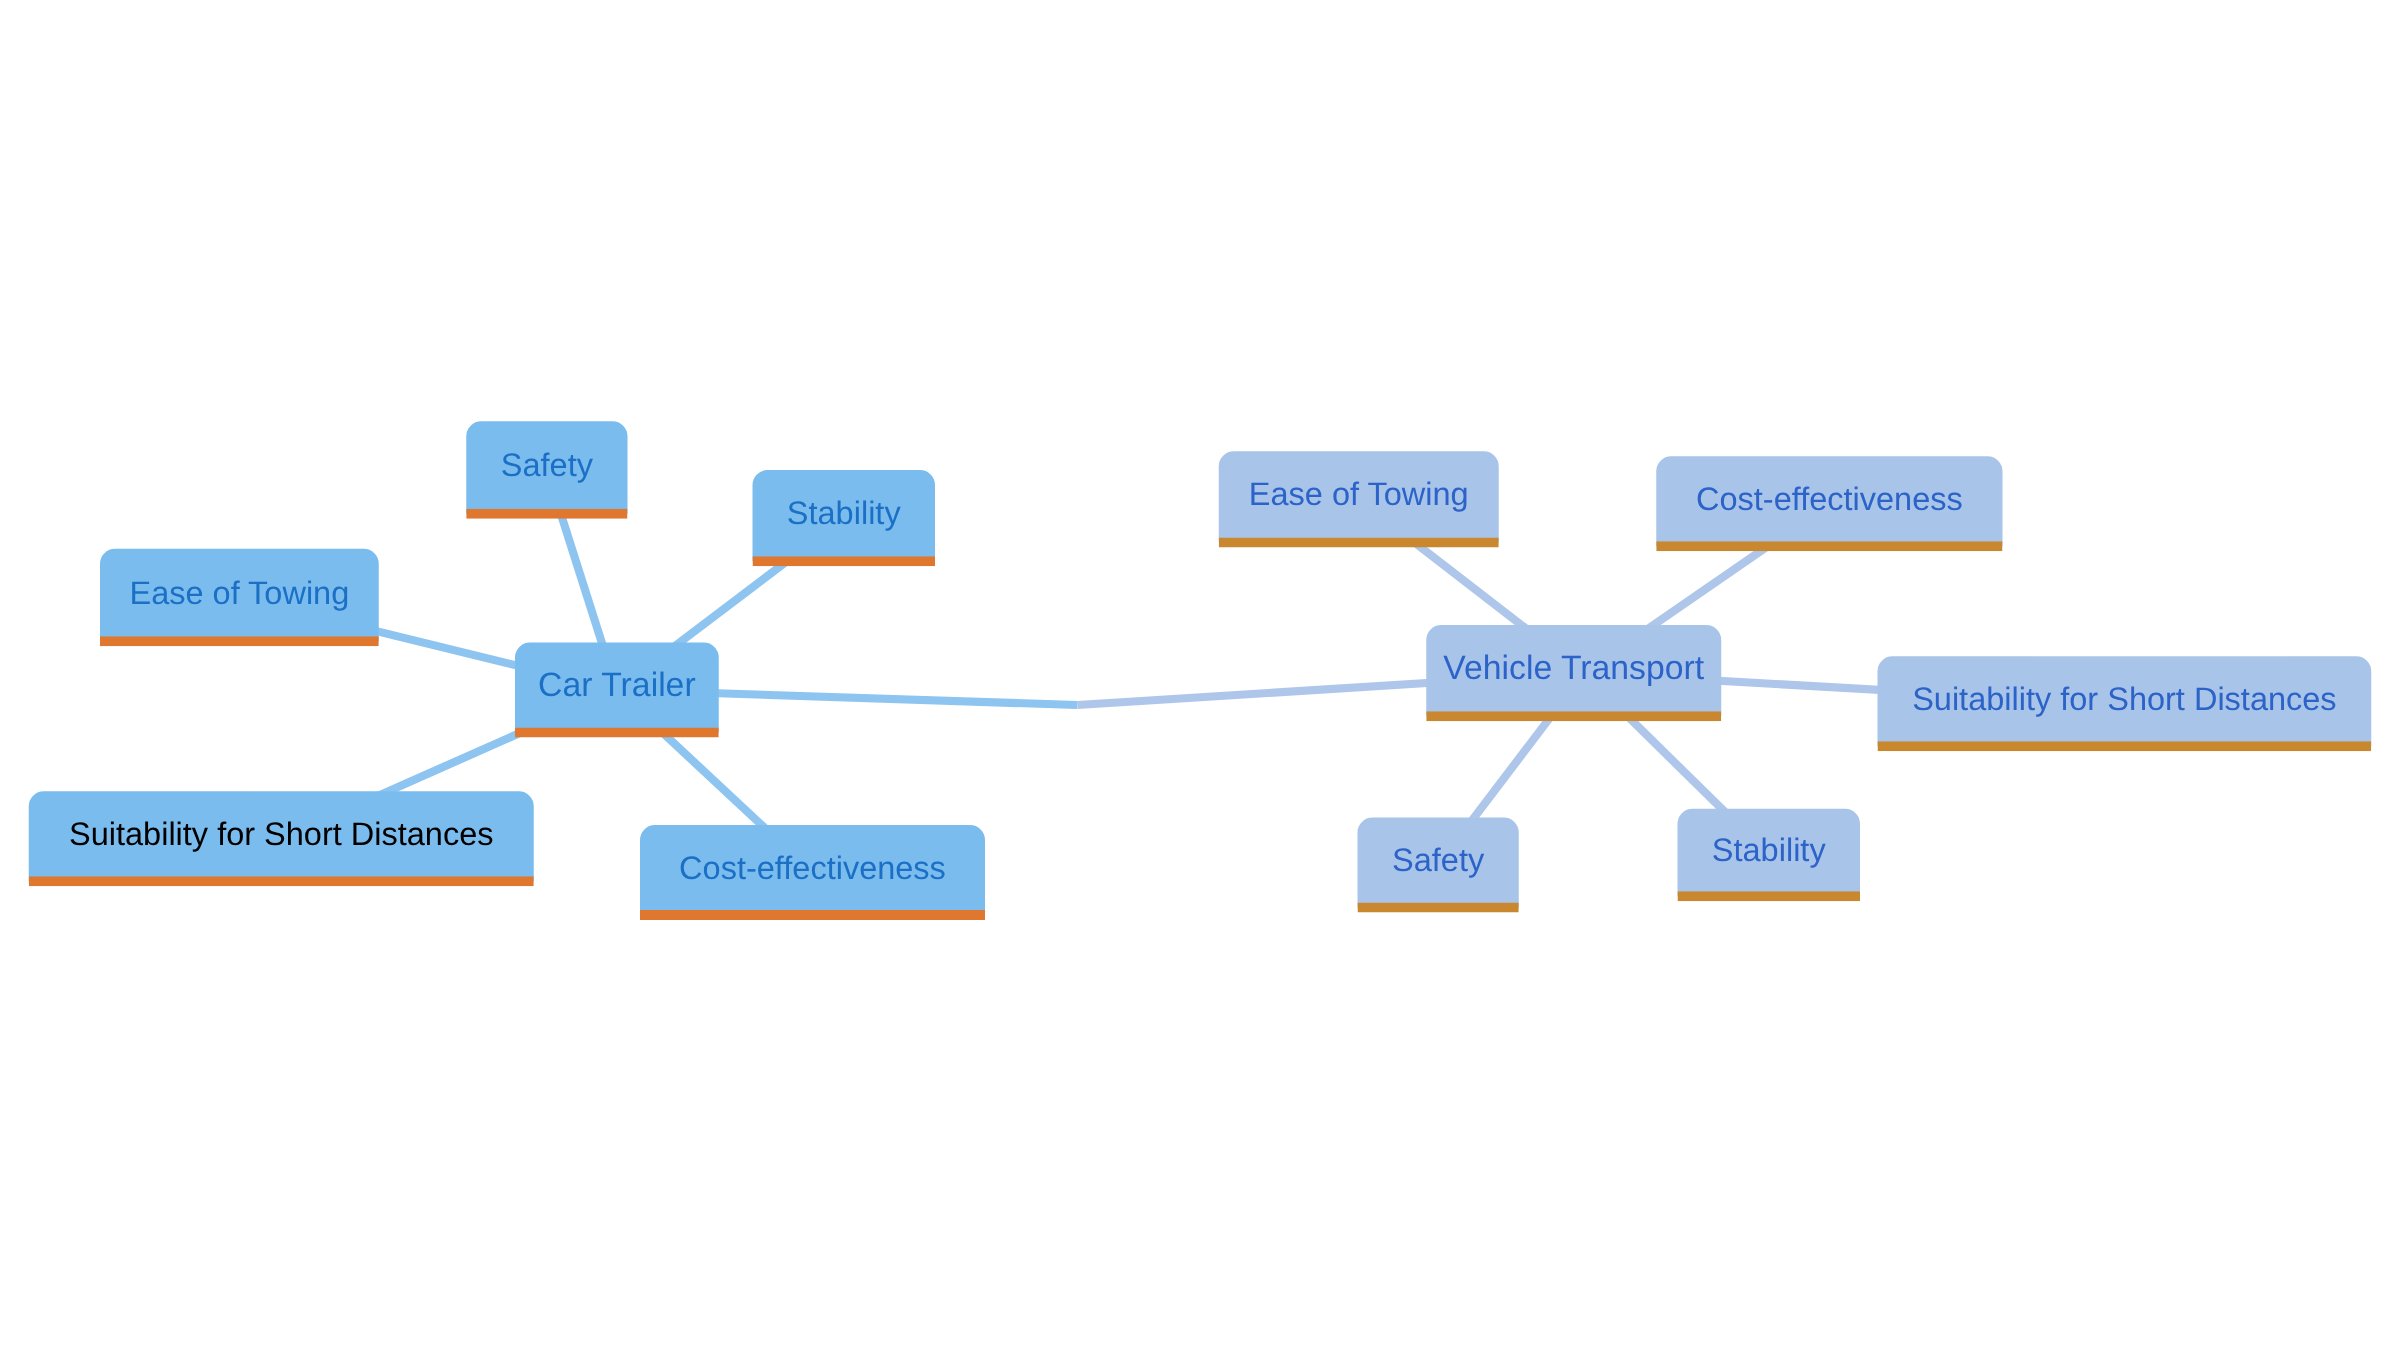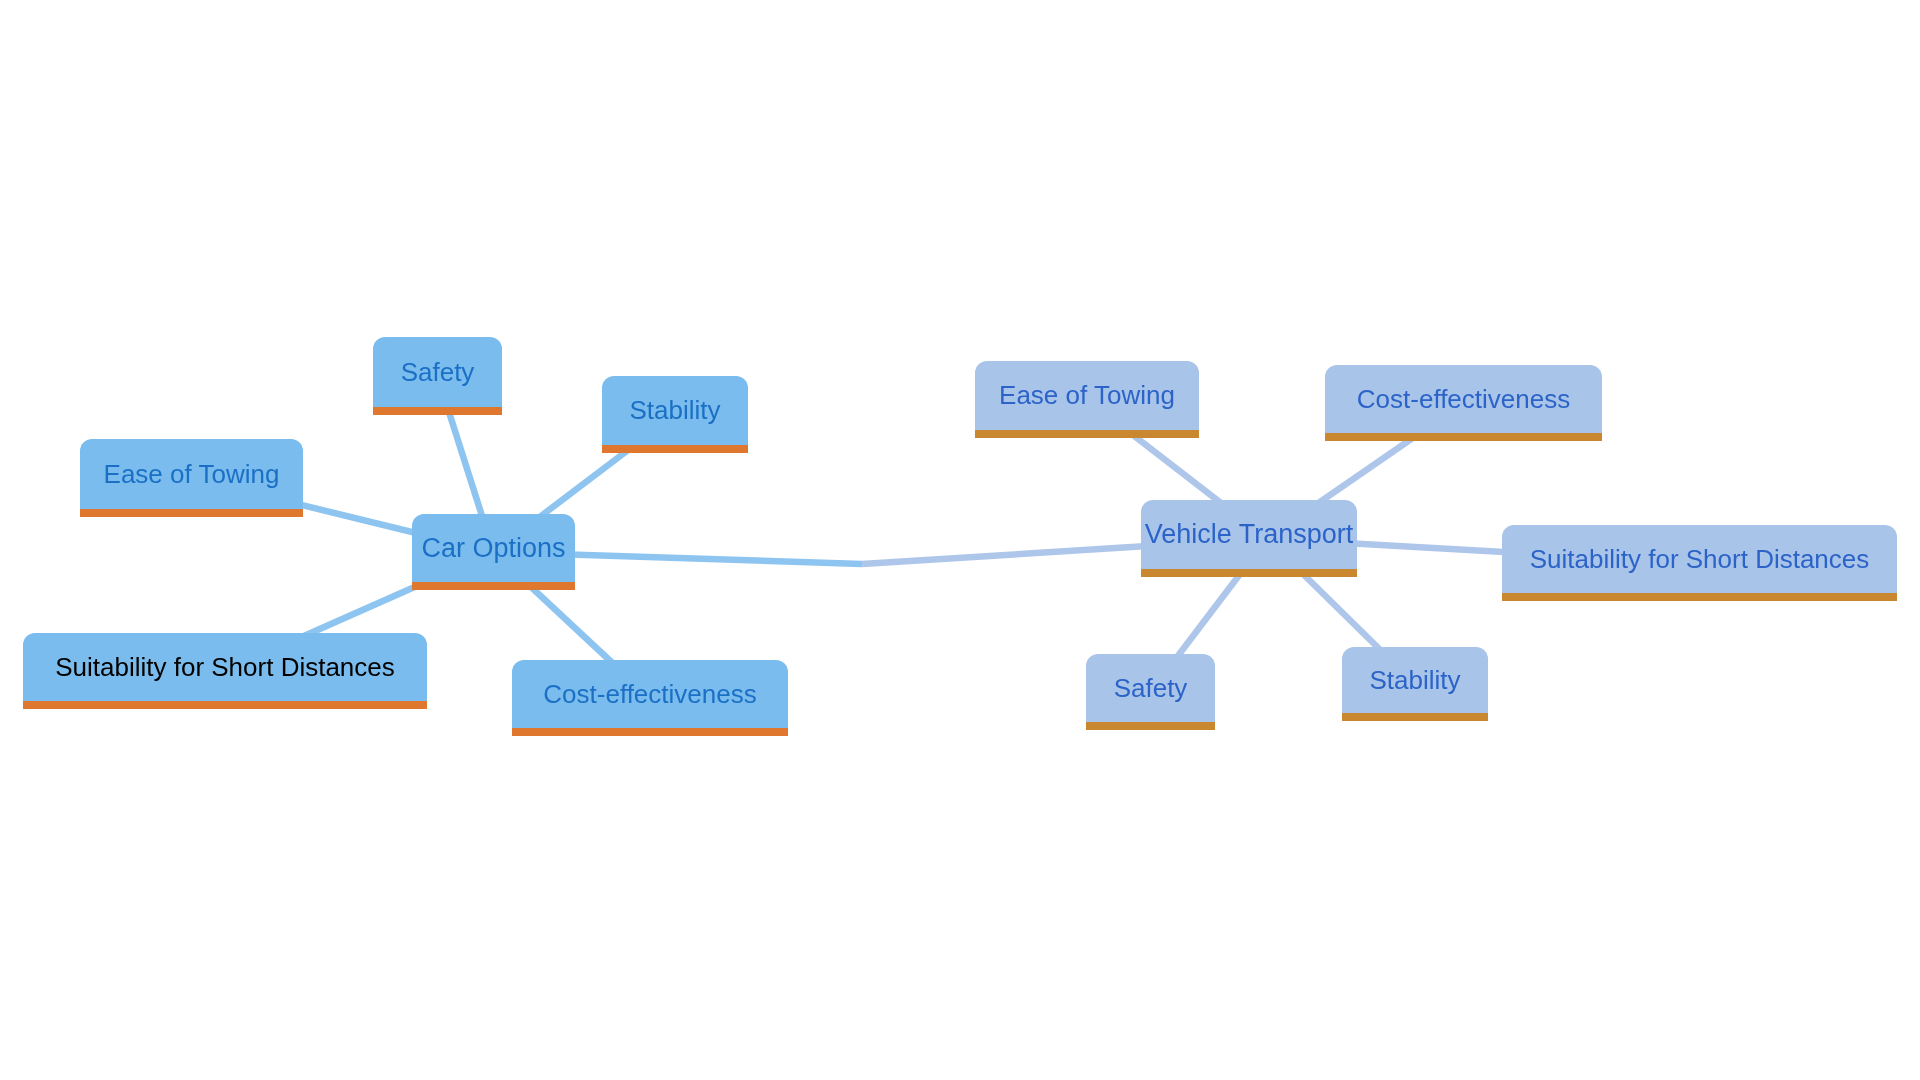--- a/index.html
+++ b/index.html
@@ -61,21 +61,21 @@
       <line x1="1267" y1="538.5" x2="1699.5" y2="563" stroke="#aec6ea" stroke-width="6.5"></line>
       <line x1="1267" y1="538.5" x2="1150.5" y2="692" stroke="#aec6ea" stroke-width="6.5"></line>
       <line x1="1267" y1="538.5" x2="1415" y2="684" stroke="#aec6ea" stroke-width="6.5"></line>
     </svg>
   <div id="node-layer">
       <div class="node node-child" style="left: 373px; top: 337px; width: 129px; height: 78px; background: rgb(122, 188, 237); color: rgb(27, 112, 198); border-bottom: 8px solid rgb(224, 119, 46);">Safety</div>
       <div class="node node-child" style="left: 602px; top: 376px; width: 146px; height: 77px; background: rgb(122, 188, 237); color: rgb(27, 112, 198); border-bottom: 8px solid rgb(224, 119, 46);">Stability</div>
       <div class="node node-child" style="left: 80px; top: 439px; width: 223px; height: 78px; background: rgb(122, 188, 237); color: rgb(27, 112, 198); border-bottom: 8px solid rgb(224, 119, 46);">Ease of Towing</div>
       <div class="node node-child" style="left: 23px; top: 633px; width: 404px; height: 76px; background: rgb(122, 188, 237); color: #000000; border-bottom: 8px solid rgb(224, 119, 46);">Suitability for Short Distances</div>
       <div class="node node-child" style="left: 512px; top: 660px; width: 276px; height: 76px; background: rgb(122, 188, 237); color: rgb(27, 112, 198); border-bottom: 8px solid rgb(224, 119, 46);">Cost-effectiveness</div>
-      <div class="node node-parent" style="left: 412px; top: 514px; width: 163px; height: 76px; background: rgb(122, 188, 237); color: rgb(27, 112, 198); border-bottom: 8px solid rgb(224, 119, 46);">Car Options</div>
+      <div class="node node-parent" style="left: 412px; top: 514px; width: 163px; height: 76px; background: rgb(122, 188, 237); color: rgb(27, 112, 198); border-bottom: 8px solid rgb(224, 119, 46);">Car Trailer</div>
       <div class="node node-child" style="left: 975px; top: 361px; width: 224px; height: 77px; background: rgb(169, 196, 233); color: rgb(43, 99, 200); border-bottom: 8px solid rgb(201, 136, 47);">Ease of Towing</div>
       <div class="node node-child" style="left: 1325px; top: 365px; width: 277px; height: 76px; background: rgb(169, 196, 233); color: rgb(43, 99, 200); border-bottom: 8px solid rgb(201, 136, 47);">Cost-effectiveness</div>
       <div class="node node-child" style="left: 1502px; top: 525px; width: 395px; height: 76px; background: rgb(169, 196, 233); color: rgb(43, 99, 200); border-bottom: 8px solid rgb(201, 136, 47);">Suitability for Short Distances</div>
       <div class="node node-child" style="left: 1086px; top: 654px; width: 129px; height: 76px; background: rgb(169, 196, 233); color: rgb(43, 99, 200); border-bottom: 8px solid rgb(201, 136, 47);">Safety</div>
       <div class="node node-child" style="left: 1342px; top: 647px; width: 146px; height: 74px; background: rgb(169, 196, 233); color: rgb(43, 99, 200); border-bottom: 8px solid rgb(201, 136, 47);">Stability</div>
-      <div class="node node-parent" style="left: 1141px; top: 500px; width: 216px; height: 77px; background: rgb(169, 196, 233); color: rgb(43, 99, 200); border-bottom: 8px solid rgb(201, 136, 47);">Vehicle Transport</div>
+      <div class="node node-parent" style="left: 1141px; top: 500px; width: 236px; height: 77px; background: rgb(169, 196, 233); color: rgb(43, 99, 200); border-bottom: 8px solid rgb(201, 136, 47);">Vehicle Transport</div>
     </div>
 </div>
 
 </body></html>

